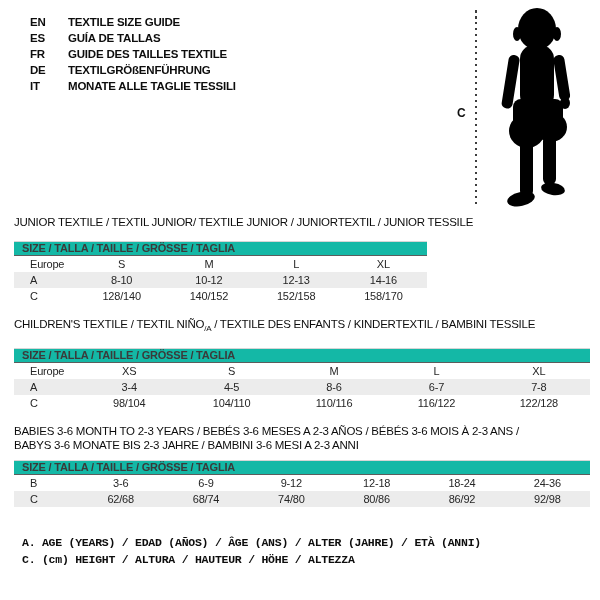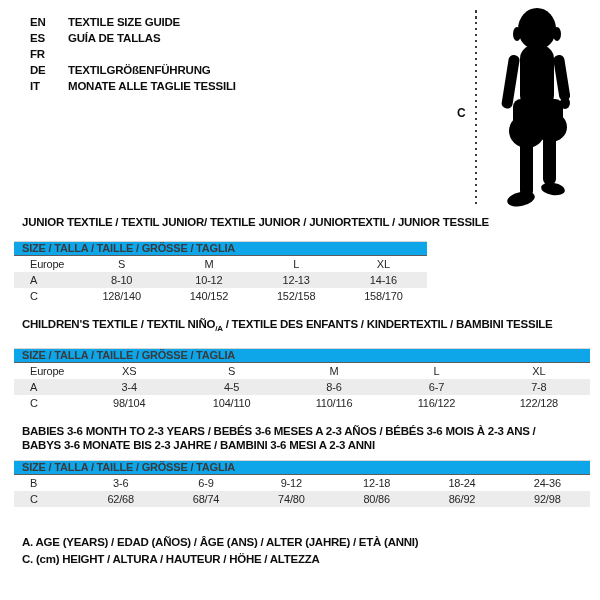--- a/index.html
+++ b/index.html
@@ -20,56 +20,57 @@
   .fig-label{position:absolute;left:457px;top:106px;font-size:12px;font-weight:700;color:#101010;}
   .fig-line{position:absolute;left:475px;top:10px;width:2px;height:196px;
             background-image:repeating-linear-gradient(to bottom,#3d3d3d 0 2.5px,transparent 2.5px 6px);}
   .baby-svg{position:absolute;left:487px;top:5px;}
 
   
   .sec{position:absolute;left:14px;}
   .sec-0{top:215px;width:413px;}
   .sec-1{top:317px;width:576px;}
   .sec-2{top:424px;width:576px;}
-  .table-title{margin-left:8px;font-size:11.5px;font-weight:700;line-height:14px;
+  .table-title{font-size:11.5px;font-weight:400;line-height:14px;
                color:#0d0d0d;letter-spacing:-0.25px;white-space:nowrap;}
   .table-title sub{font-size:8px;}
   .size-table{margin-top:12px;}
   .sec-2 .size-table{margin-top:8px;}
-  .size-header{height:13px;line-height:13px;background:#0ea5e9;
+  .size-header{height:13px;line-height:13px;background:#14b8a6;
                border-top:1px solid #d6d6d6;border-bottom:1px solid #5c5c5c;
                padding-left:8px;font-size:11px;font-weight:700;color:#3a3a3a;
                letter-spacing:-0.2px;}
   .trow{display:flex;height:16px;line-height:16px;font-size:11px;color:#262626;
         letter-spacing:-0.2px;}
   .trow.shaded{background:#ececec;}
   .cell-label{width:48px;padding-left:8px;flex:none;margin-left:8px;}
   .cell{flex:1;text-align:center;}
 
   
-  .notes{position:absolute;left:22px;top:534px;}
+  .notes{position:absolute;left:22px;top:534px;font-family:Liberation Mono, monospace;}
   .note-line{font-size:11.5px;font-weight:700;line-height:17px;color:#0d0d0d;
              letter-spacing:-0.25px;white-space:nowrap;}
 </style>
 </head>
 <body>
 
 <div class="page">
 
   <div class="lang-list" id="lang-list">
       <div class="lang-row">
         <span class="lang-code">EN</span>
         <span class="lang-label">TEXTILE SIZE GUIDE</span>
       </div>
       <div class="lang-row">
         <span class="lang-code">ES</span>
         <span class="lang-label">GUÍA DE TALLAS</span>
       </div>
       <div class="lang-row">
         <span class="lang-code">FR</span>
+        <span class="lang-label">GUIDE DES TAILLES TEXTILE</span>
       </div>
       <div class="lang-row">
         <span class="lang-code">DE</span>
         <span class="lang-label">TEXTILGRÖßENFÜHRUNG</span>
       </div>
       <div class="lang-row">
         <span class="lang-code">IT</span>
         <span class="lang-label">MONATE ALLE TAGLIE TESSILI</span>
       </div>
     </div>

